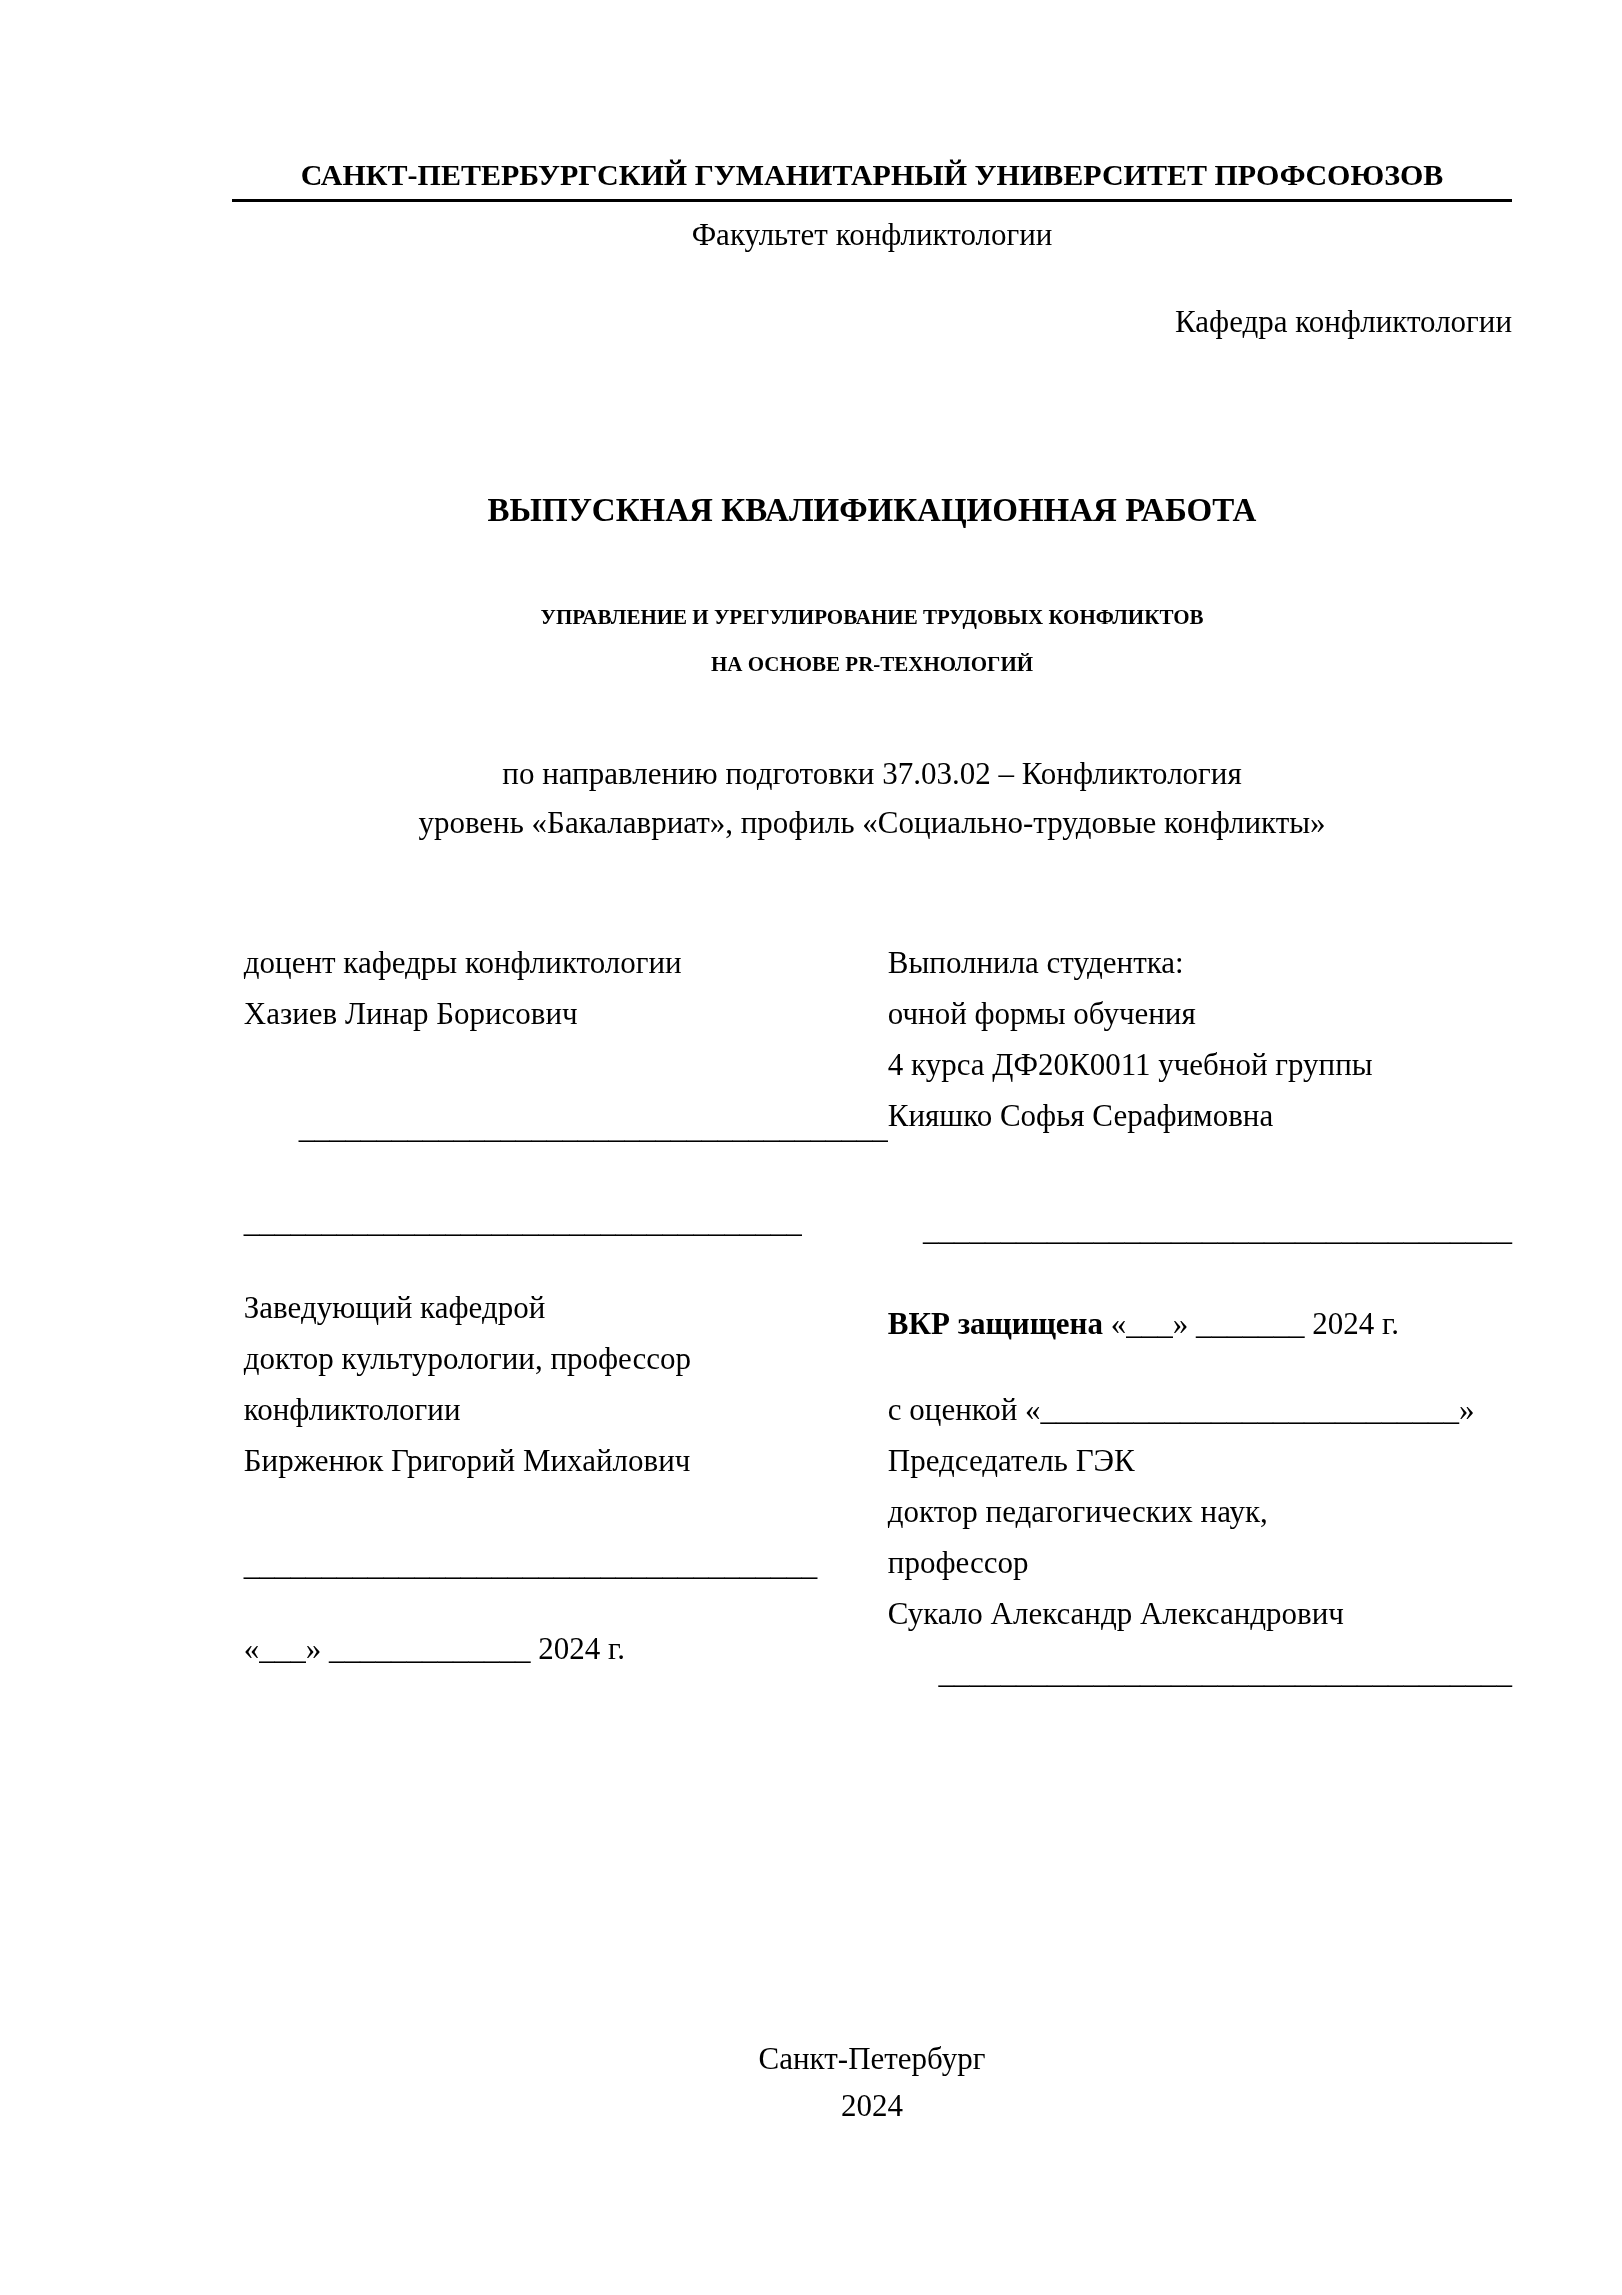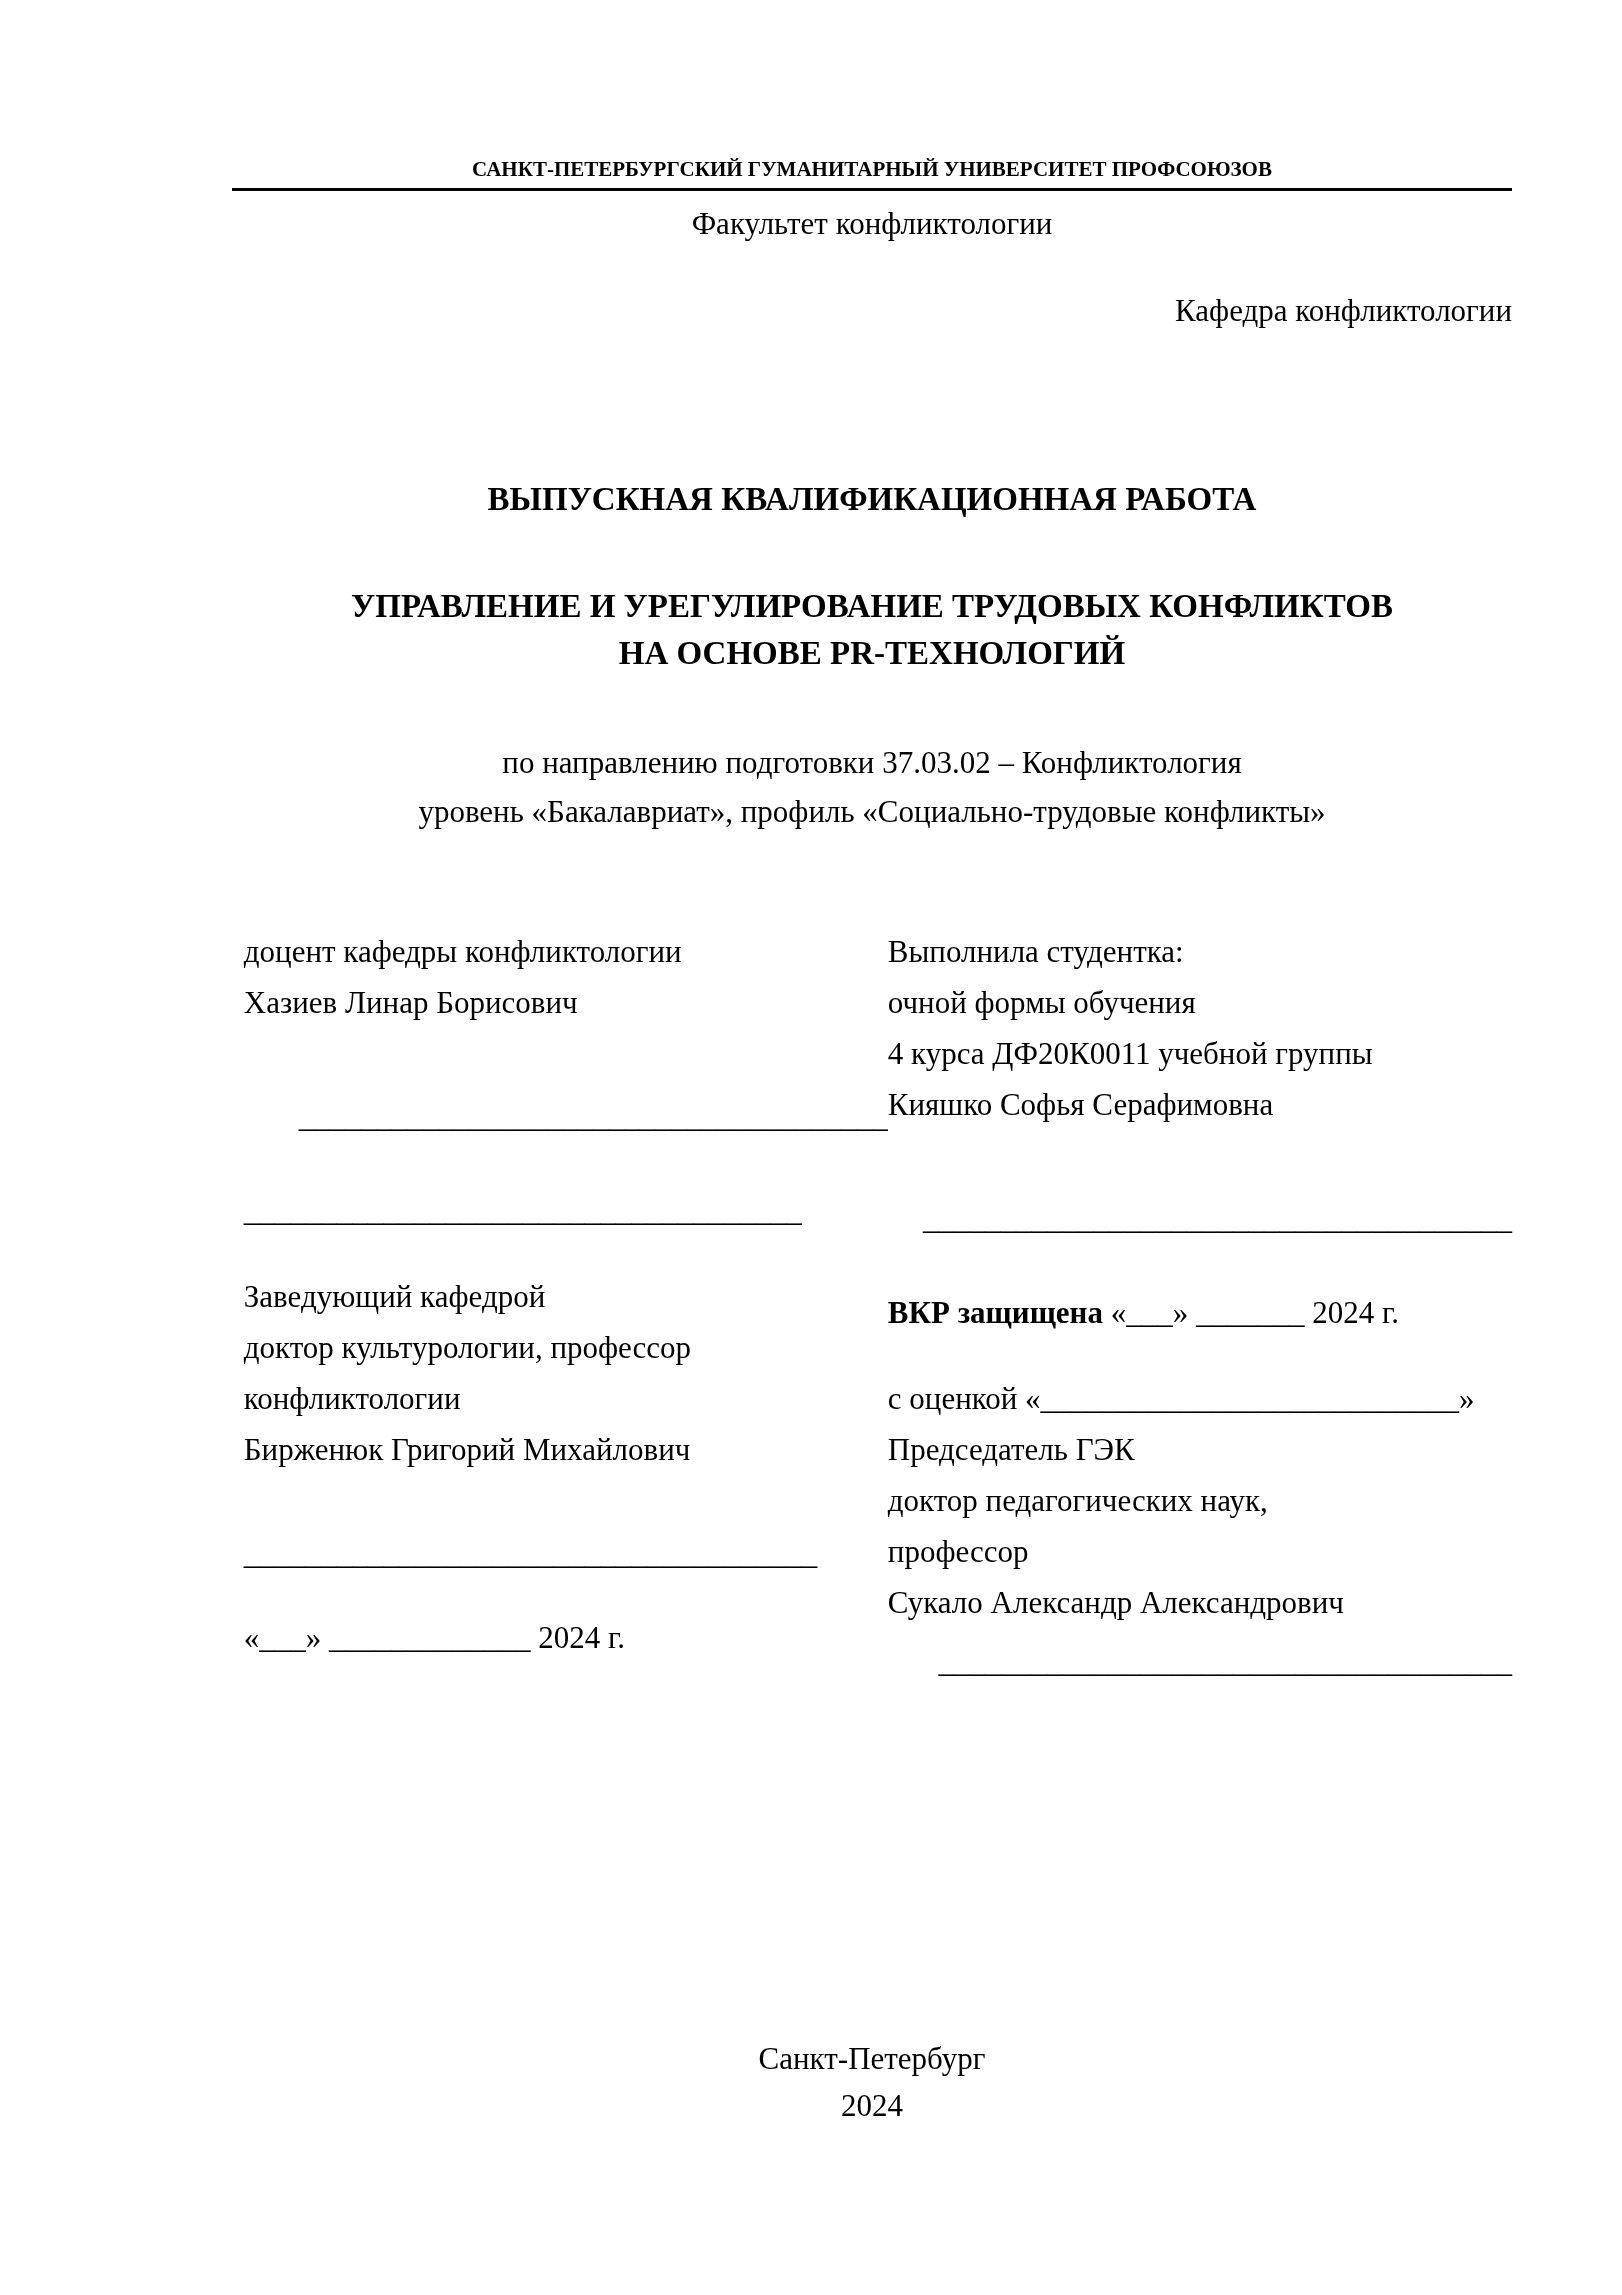--- a/index.html
+++ b/index.html
@@ -20,21 +20,21 @@
   .content {
     position: absolute;
     left: 232px;
     top: 0;
     width: 1280px;
   }
   .university {
     padding-top: 157px;
     text-align: center;
     font-weight: bold;
-    font-size: 21px;
+    font-size: 30px;
     line-height: 1.2;
     white-space: nowrap;
   }
   .header-rule {
     margin-top: 6.3px;
     border: 0;
     border-top: 3.1px solid #000000;
     height: 0;
   }
   .faculty {
@@ -51,21 +51,21 @@
     margin-top: 145px;
     text-align: center;
     font-weight: bold;
     font-size: 33px;
     line-height: 1.2;
   }
   .thesis-title {
     margin-top: 64px;
     text-align: center;
     font-weight: bold;
-    font-size: 33px;
+    font-size: 21px;
     line-height: 47px;
   }
   .program {
     margin-top: 61px;
     text-align: center;
     line-height: 49px;
   }
   .columns {
     margin-top: 90px;
     padding-left: 11.8px;

